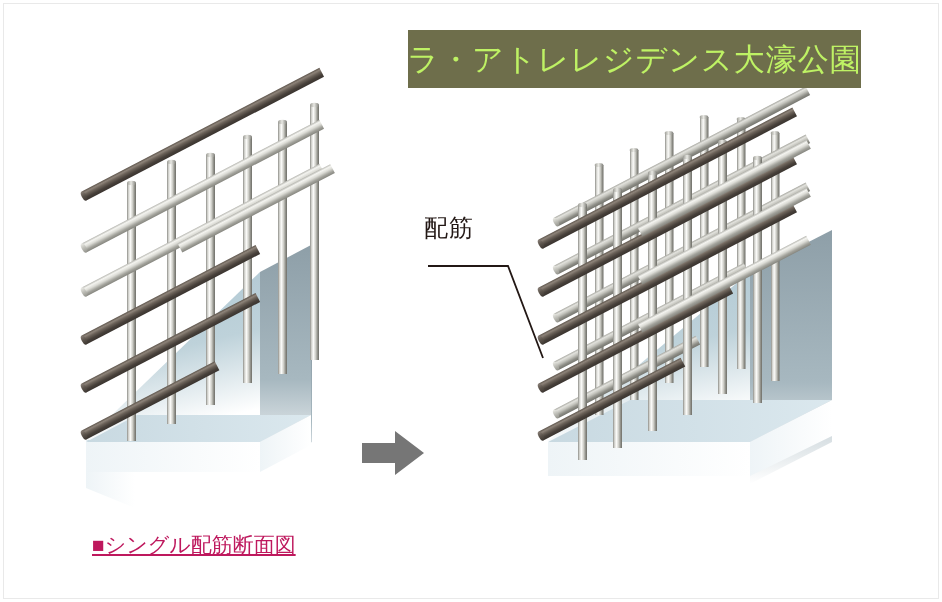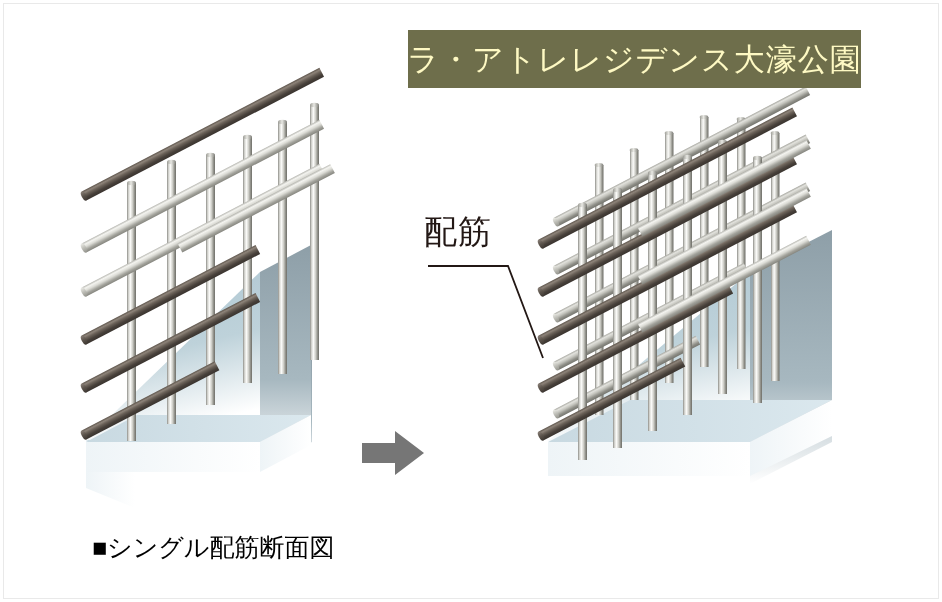--- a/index.html
+++ b/index.html
@@ -34,49 +34,50 @@
     top: 30px;
     width: 453px;
     height: 58px;
     background: #6e6e4b;
     display: flex;
     align-items: center;
     justify-content: center;
     box-sizing: border-box;
   }
   #title-banner .title-text {
-    color: #fef9c3;
+    color: #bef264;
     font-family: "Liberation Serif", serif;
     font-size: 31px;
     letter-spacing: 1px;
     white-space: nowrap;
     line-height: 1;
   }
   .caption {
     position: absolute;
     font-family: "Liberation Serif", serif;
-    font-size: 25px;
-    color: #000000;
+    font-size: 21px;
+    color: #be185d;
     white-space: nowrap;
     line-height: 1;
+    text-decoration: underline;
   }
   #caption-single {
     left: 92px;
     top: 535px;
   }
   #caption-double {
     left: 531px;
     top: 535px;
   }
   #callout-label {
     position: absolute;
     left: 424px;
     top: 216px;
     font-family: "Liberation Serif", serif;
-    font-size: 33px;
+    font-size: 24px;
     color: #231815;
     letter-spacing: 1px;
     line-height: 1;
     white-space: nowrap;
   }
   svg.art {
     position: absolute;
     left: 0;
     top: 0;
     width: 942px;

